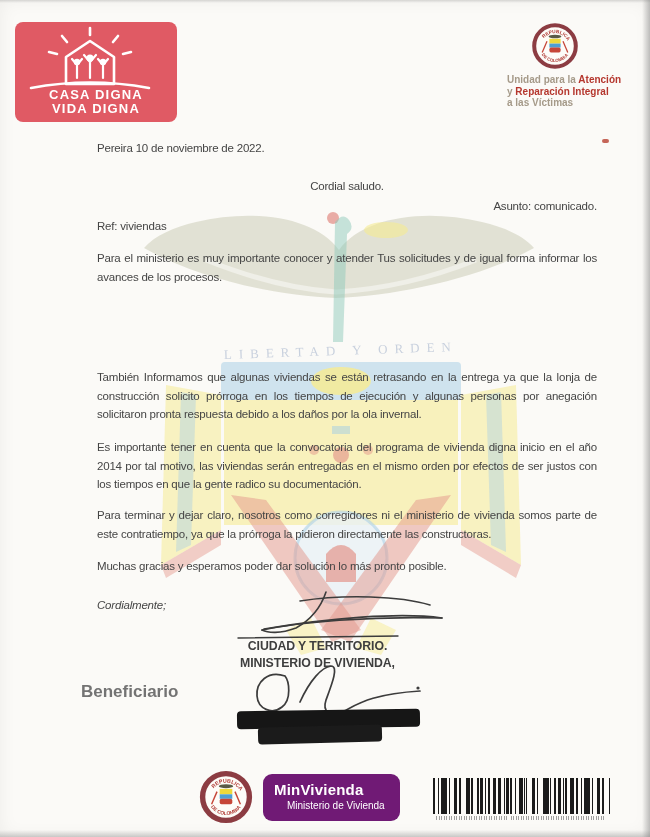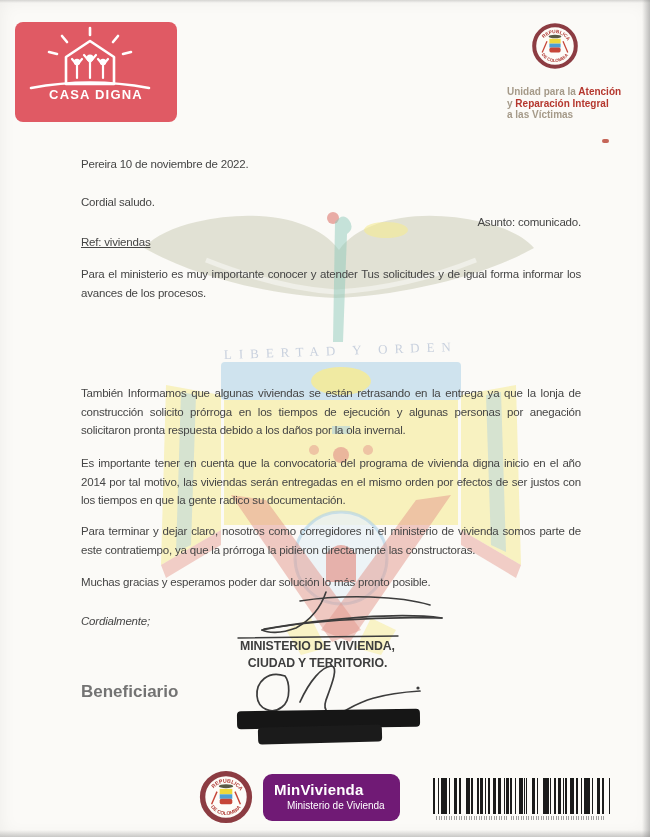--- a/index.html
+++ b/index.html
@@ -21,36 +21,36 @@
   .casa-logo{position:absolute;left:15px;top:22px;width:162px;height:100px;
     background:#e05a64;border-radius:8px;z-index:3;}
   .casa-logo svg{position:absolute;left:0;top:0;}
   .casa-text{position:absolute;left:0;width:100%;text-align:center;color:#ffffff;
     font-weight:bold;font-size:13px;letter-spacing:1.2px;line-height:14px;}
   .casa-t1{top:66px;} .casa-t2{top:80px;}
 
   
   .unit-emblem{position:absolute;left:505px;top:22px;width:140px;z-index:3;}
   .unit-seal{position:absolute;left:26px;top:0;}
-  .unit-text{position:absolute;left:2px;top:64px;font-size:10px;line-height:11.5px;
+  .unit-text{position:absolute;left:2px;top:52px;font-size:10px;line-height:11.5px;
     color:#a59a89;font-weight:bold;white-space:nowrap;}
   .unit-bold{color:#b5372e;}
 
   .red-artifact{position:absolute;left:602px;top:139px;width:7px;height:4px;
     background:#b8402f;border-radius:2px;opacity:.8;z-index:3;}
 
   
   .watermark{position:absolute;left:136px;top:200px;z-index:1;opacity:.55;
     filter:blur(0.6px);}
 
   
-  .ltr{position:absolute;left:81px;width:500px;color:#454545;
-    font-size:11.5px;line-height:18.5px;letter-spacing:-0.2px;z-index:2;margin-top:16px;}
+  .ltr{position:absolute;left:97px;width:500px;color:#454545;
+    font-size:11.5px;line-height:18.5px;letter-spacing:-0.2px;z-index:2;}
   .just{text-align:justify;}
-  .t-date{top:139px;} .t-greet{top:177px;} .t-subj{top:197px;text-align:right;} .t-ref{top:217px;text-decoration:underline;}
+  .t-date{top:139px;} .t-greet{top:177px;text-align:center;} .t-subj{top:197px;text-align:right;} .t-ref{top:217px;}
   .t-p1{top:249px;} .t-p2{top:299px;} .t-p3{top:368px;} .t-p4{top:438px;}
   .t-p5{top:506px;} .t-p6{top:557px;} .t-close{top:596px;font-style:italic;}
 
   .sig-svg{position:absolute;z-index:2;}
   .ministry{position:absolute;left:225px;top:638px;width:185px;text-align:center;
     font-size:12.3px;font-weight:bold;color:#3e3e3e;line-height:17px;
     letter-spacing:-0.1px;z-index:2;}
   .beneficiary{position:absolute;left:81px;top:682px;font-size:17px;
     font-weight:bold;color:#737373;z-index:2;text-align:center;}
 
@@ -104,20 +104,21 @@
           <path d="M62,44 L62,56"></path>
         <circle cx="75" cy="36" r="3.6" fill="#fff" stroke="none"></circle>
         <path d="M69,33 L75,40 L81,33"></path>
           <path d="M75,41 L75,56"></path>
         <circle cx="88" cy="40" r="3.2" fill="#fff" stroke="none"></circle>
         <path d="M83,37 L88,43 L93,37"></path>
           <path d="M88,44 L88,56"></path>
       </g>
     </svg>
     <div class="casa-text casa-t1">CASA DIGNA</div>
+    <div class="casa-text casa-t2">VIDA DIGNA</div>
   </div>
 
   <div class="unit-emblem">
     <svg class="unit-seal" width="48" height="48" viewBox="0 0 60 60">
       <circle cx="30" cy="30" r="26" fill="#fdfcf8" stroke="#8c3c42" stroke-width="5"></circle>
       <defs>
           <path id="arcT1" d="M12,32 A18,18 0 0 1 48,32"></path>
           <path id="arcB1" d="M10,30 A20,20 0 0 0 50,30"></path>
         </defs>
       <text font-size="6" fill="#b03a34" font-weight="bold"><textPath href="#arcT1" startOffset="22%">REPUBLICA</textPath></text>
@@ -186,22 +187,22 @@
     <g stroke="#3c3c3c" stroke-width="1.6" fill="none" stroke-linecap="round">
       <path d="M70,16 C115,9 170,11 200,20"></path>
       <path d="M96,7 C92,19 84,33 66,43 C50,49 38,48 32,45"></path>
       <path d="M32,45 C70,37 140,31 212,33"></path>
       <path d="M212,33 C170,27 100,33 34,44"></path>
       <path d="M8,53 L168,51" stroke-width="1.4"></path>
     </g>
   </svg>
 
   <div class="ministry">
+    <div>CIUDAD Y TERRITORIO.</div>
     <div>MINISTERIO DE VIVIENDA,</div>
-    <div>CIUDAD Y TERRITORIO.</div>
   </div>
 
   <div class="beneficiary">Beneficiario</div>
 
   <svg class="sig-svg" style="left:240px;top:662px;" width="190" height="60" viewBox="0 0 190 60">
     <g stroke="#3c3c3c" stroke-width="1.7" fill="none" stroke-linecap="round">
       <path d="M45,14 C28,8 16,20 17,34 C18,47 32,53 42,45 C52,37 49,19 45,14"></path>
       <path d="M60,40 C70,18 82,5 91,4 C99,4 92,22 86,38 C82,50 90,55 104,49 C118,42 132,32 180,29"></path>
       <circle cx="178" cy="26" r="1.6" fill="#3c3c3c" stroke="none"></circle>
     </g>

